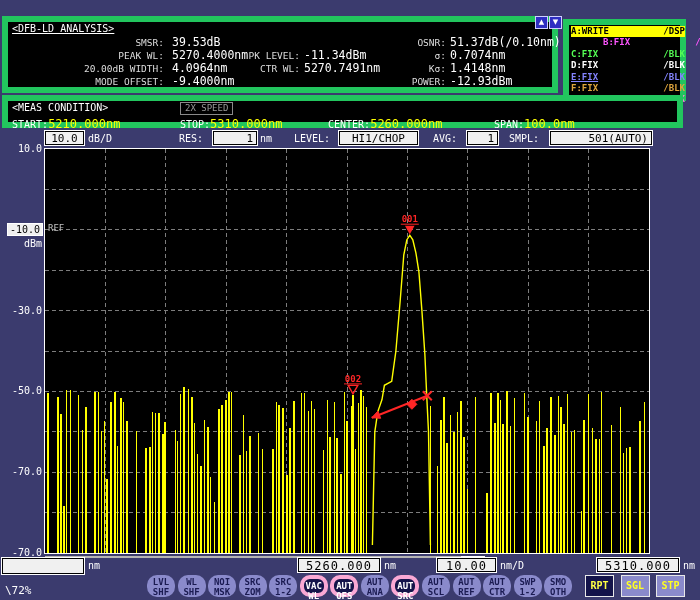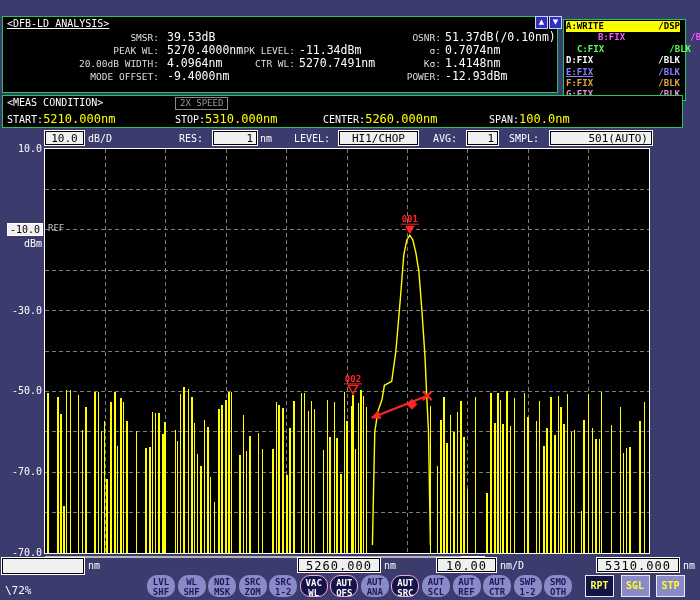--- a/index.html
+++ b/index.html
@@ -5,21 +5,21 @@
   html,body{margin:0;padding:0;background:#222;}
   .screen{position:relative;width:700px;height:600px;background:#3b3b6e;
     font-family:"DejaVu Sans Mono",monospace;color:#fff;overflow:hidden;}
   .abs{position:absolute;}
   .titlebar{position:absolute;left:0;top:0;width:700px;height:16px;background:#000;}
   .brand{position:absolute;left:3px;top:1px;font-family:"Liberation Sans",sans-serif;
     font-weight:bold;font-size:12px;letter-spacing:-0.5px;color:#fff;}
   .diamond{position:absolute;left:66px;top:2px;color:#ffd400;font-size:10px;font-family:"DejaVu Sans",sans-serif;}
   .apptitle{position:absolute;left:92px;top:2px;font-size:11px;color:#e6e6e6;letter-spacing:0.5px;white-space:nowrap;}
   .datetime{position:absolute;right:4px;top:2px;font-size:11px;color:#fff;white-space:nowrap;}
-  .panel{position:absolute;background:#000;border:1px solid #22c55e;box-sizing:border-box;}
+  .panel{position:absolute;background:#000;border:6px solid #22c55e;box-sizing:border-box;}
   .an-title{position:absolute;left:4px;top:1px;font-size:10px;text-decoration:underline;white-space:nowrap;}
   .an-label{position:absolute;font-size:9.5px;text-align:right;color:#ddd;white-space:nowrap;line-height:13px;}
   .an-value{position:absolute;font-size:11.5px;color:#fff;white-space:nowrap;line-height:13px;}
   .arrowbtn{position:absolute;width:13px;height:13px;background:#2e2ec2;border:1px solid #cfcfff;
     box-sizing:border-box;color:#fff;font-size:7px;line-height:11px;text-align:center;
     font-family:"DejaVu Sans",sans-serif;cursor:pointer;}
   .legend-row{position:absolute;left:2px;width:114px;height:11px;font-size:9px;font-weight:bold;
     line-height:11px;white-space:nowrap;cursor:pointer;}
   .legend-row .mode{position:absolute;right:0;}
   .meas-title{position:absolute;left:4px;top:1px;font-size:10px;white-space:nowrap;}
@@ -35,21 +35,21 @@
   .plot{position:absolute;left:44px;top:148px;width:606px;height:406px;background:#000;
     border:1px solid #fff;box-sizing:border-box;}
   .ref{position:absolute;left:3px;top:74px;font-size:9px;color:#c0c0c0;}
   .progress{position:absolute;left:45px;top:556px;width:440px;height:2px;background:#b5b5b5;}
   .progress .head{position:absolute;right:0;top:0;width:24px;height:2px;background:#fff;}
   .xunit{position:absolute;top:560px;font-size:10px;color:#fff;white-space:nowrap;}
   .pct{position:absolute;left:5px;top:584px;font-size:11px;color:#fff;}
   .skey{position:absolute;top:575px;width:28px;height:22px;font-size:9px;font-weight:bold;line-height:10px;
     text-align:center;padding-top:2px;box-sizing:border-box;cursor:pointer;white-space:pre-line;border-radius:10px;}
   .skey.normal{background:#8a8acb;color:#1b1b52;}
-  .skey.active{background:#14144a;color:#fff;border:1px solid #f9a8d4;}
+  .skey.active{background:#14144a;color:#fff;border:4px solid #f9a8d4;}
   .swkey{position:absolute;top:575px;width:29px;height:22px;font-size:10px;font-weight:bold;
     text-align:center;line-height:20px;box-sizing:border-box;border:1px solid #e8e8e8;cursor:pointer;}
   .swkey.dark-yellow{background:#14144a;color:#ffff44;}
   .swkey.light-yellow{background:#8a8acb;color:#ffff22;}
 </style>
 </head>
 <body>
 
 <div class="screen">
 
@@ -79,21 +79,21 @@
         <span class="an-value abs" style="left: 442px; top: 53px;">-12.93dBm</span>
       </div>
   </div>
 
   <div class="arrowbtn" style="left:535px;top:16px;">▲</div>
   <div class="arrowbtn" style="left:549px;top:16px;">▼</div>
 
   <div class="panel" style="left:563px;top:19px;width:123px;height:82px;" id="legend">
       <div class="legend-row" style="top: 1px; color: rgb(0, 0, 0); background: rgb(255, 255, 0);"><span>A:WRITE</span><span class="mode">/DSP</span></div>
       <div class="legend-row" style="top: 12.4px; color: rgb(255, 85, 255); margin-left: 32px;"><span>B:FIX</span><span class="mode">/BLK</span></div>
-      <div class="legend-row" style="top: 23.8px; color: rgb(85, 255, 85); margin-left: 11px;"><span>C:FIX</span><span class="mode">/BLK</span></div>
+      <div class="legend-row" style="top: 23.8px; color: rgb(85, 255, 85);"><span>C:FIX</span><span class="mode">/BLK</span></div>
       <div class="legend-row" style="top: 35.2px; color: rgb(255, 255, 255);"><span>D:FIX</span><span class="mode">/BLK</span></div>
       <div class="legend-row" style="top: 46.6px; color: rgb(132, 132, 255); text-decoration: underline;"><span>E:FIX</span><span class="mode">/BLK</span></div>
       <div class="legend-row" style="top: 58px; color: rgb(223, 165, 61);"><span>F:FIX</span><span class="mode">/BLK</span></div>
       <div class="legend-row" style="top: 69.4px; color: rgb(239, 143, 212);"><span>G:FIX</span><span class="mode">/BLK</span></div>
     </div>
 
   <div class="panel" style="left:2px;top:95px;width:681px;height:33px;padding-left:16px;">
     <span class="meas-title">&lt;MEAS CONDITION&gt;</span>
     <span class="speed">2X SPEED</span>
     <div id="meas-fields">

